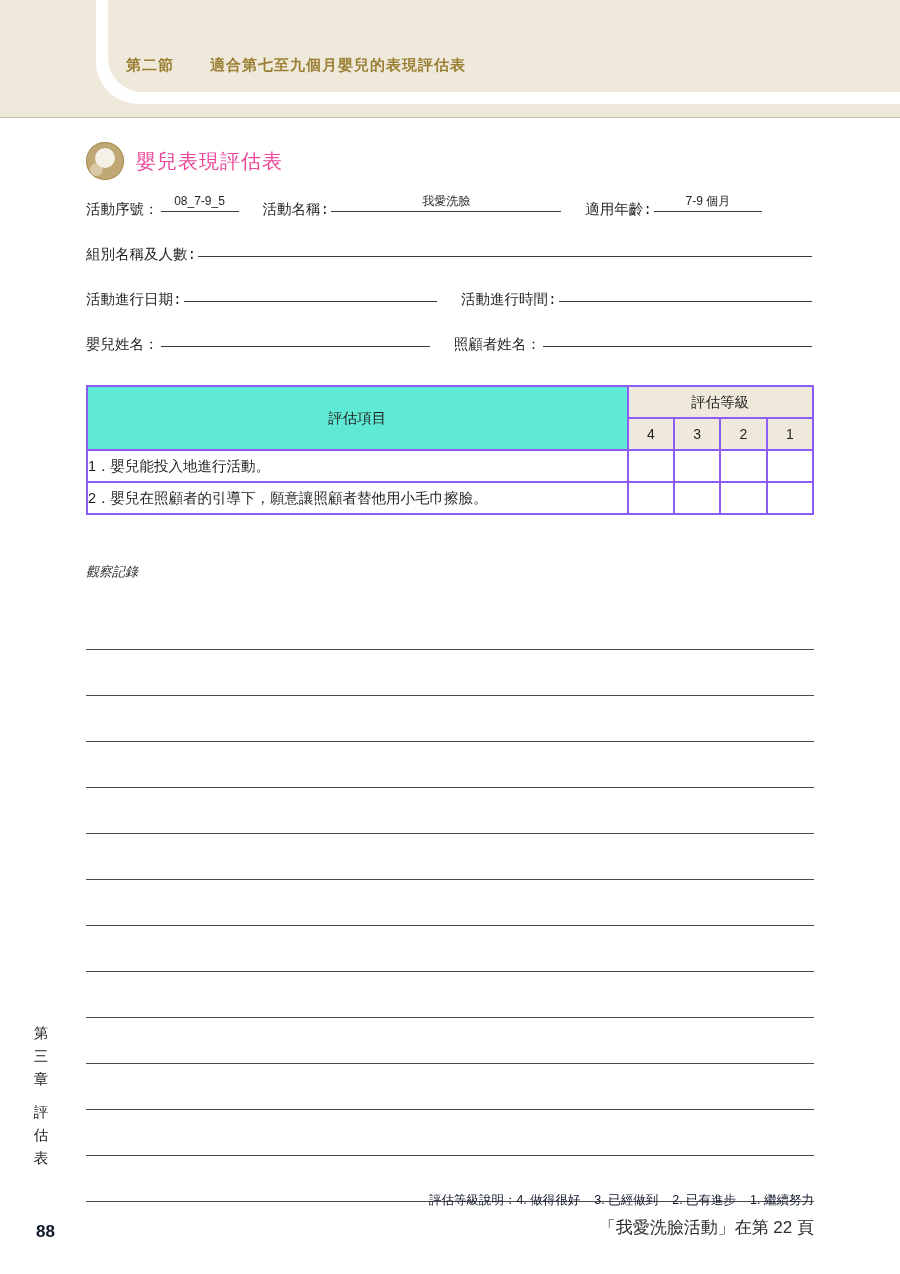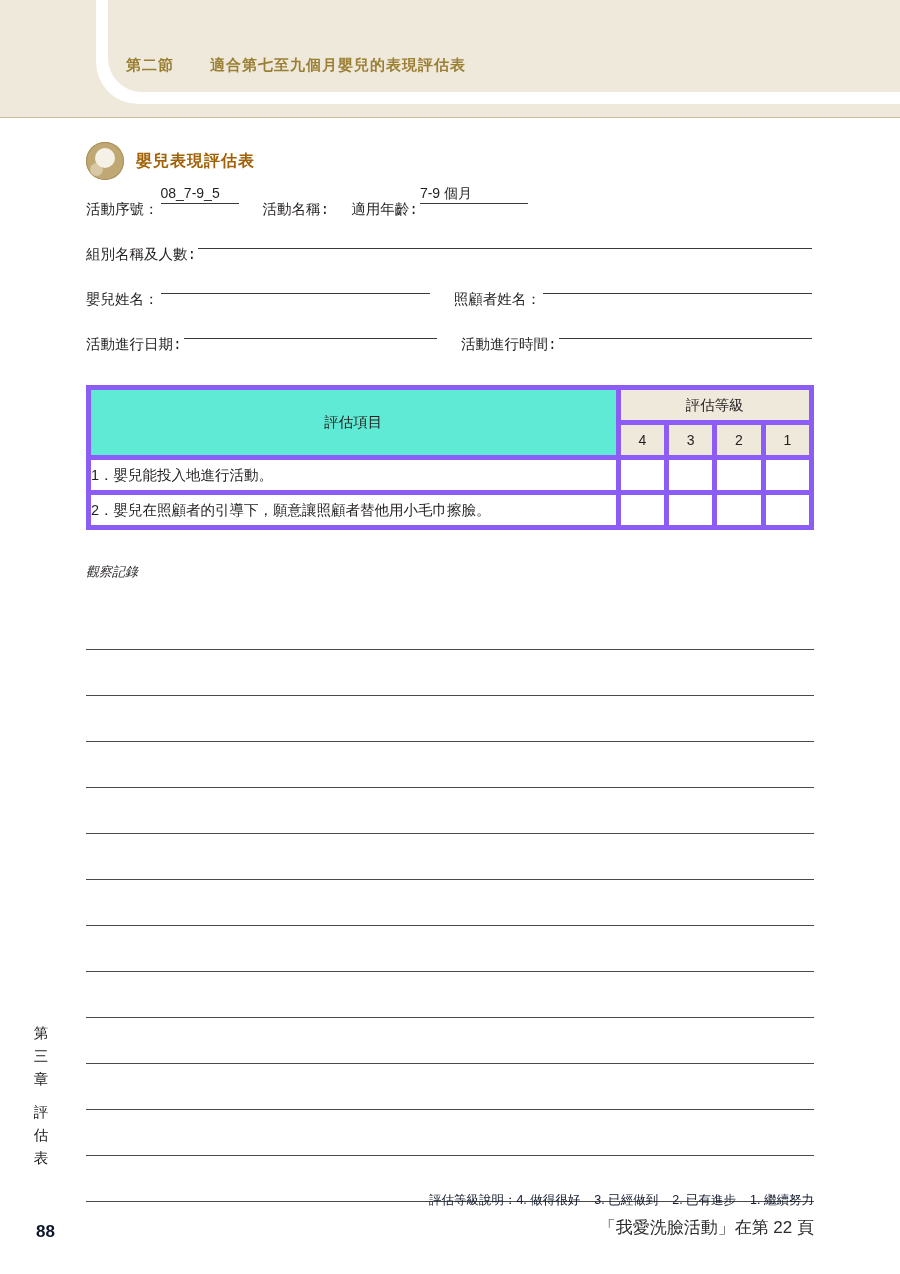--- a/index.html
+++ b/index.html
@@ -97,24 +97,24 @@
     content: "";
     position: absolute;
     left: 4px;
     bottom: 4px;
     width: 13px;
     height: 13px;
     border-radius: 50%;
     background: #d8c9a4;
   }
   .page-title {
-    font-size: 16px;
-    font-weight: bold;
+    font-size: 20px;
+    font-weight: normal;
     letter-spacing: 1px;
-    color: #a16207;
+    color: #ec4899;
   }
 
   
   .form {
     position: absolute;
     top: 198px;
     left: 86px;
     width: 728px;
     font-size: 14.5px;
   }
@@ -127,40 +127,40 @@
   .flabel {
     white-space: nowrap;
     line-height: 20px;
     font-family: Liberation Mono, monospace;
   }
   .fline {
     border-bottom: 1px solid #3a3a3a;
     flex: 1;
     height: 19px;
     line-height: 19px;
-    text-align: left;
-    font-size: 14px;
-    margin: 16px 2px;
+    text-align: center;
+    font-size: 12px;
+    margin: 8px 2px;
   }
   .fline.w-seq { flex: none; width: 78px; }
   .fline.w-name { flex: none; width: 230px; }
   .fline.w-age { flex: none; width: 108px; }
   .gap-lg { width: 22px; flex: none; }
 
   
   .tbl {
     position: absolute;
     top: 385px;
     left: 86px;
     width: 728px;
     border-collapse: collapse;
     font-size: 14.5px;
   }
   .tbl td, .tbl th {
-    border: 5px solid #8b5cf6;
+    border: 2px solid #8b5cf6;
     padding: 0;
   }
   .th-item {
     background: #5eead4;
     text-align: center;
     font-weight: normal;
     height: 62px;
     width: 548px;
   }
   .th-grade {
@@ -266,43 +266,44 @@
   <div class="page-title">嬰兒表現評估表</div>
 </div>
 
 <div class="form">
 
   <div class="frow">
     <div class="flabel">活動序號：</div>
     <div class="fline w-seq">08_7-9_5</div>
     <div class="gap-lg"></div>
     <div class="flabel">活動名稱:</div>
+    <div class="fline w-name">我愛洗臉</div>
     <div class="gap-lg"></div>
     <div class="flabel">適用年齡:</div>
     <div class="fline w-age">7-9 個月</div>
   </div>
 
   <div class="frow">
     <div class="flabel">組別名稱及人數:</div>
     <div class="fline"></div>
   </div>
 
   <div class="frow">
+    <div class="flabel">活動進行日期:</div>
+    <div class="fline"></div>
+    <div class="gap-lg"></div>
+    <div class="flabel">活動進行時間:</div>
+    <div class="fline"></div>
+  </div>
+
+  <div class="frow">
     <div class="flabel">嬰兒姓名：</div>
     <div class="fline"></div>
     <div class="gap-lg"></div>
     <div class="flabel">照顧者姓名：</div>
-    <div class="fline"></div>
-  </div>
-
-  <div class="frow">
-    <div class="flabel">活動進行日期:</div>
-    <div class="fline"></div>
-    <div class="gap-lg"></div>
-    <div class="flabel">活動進行時間:</div>
     <div class="fline"></div>
   </div>
 
 </div>
 
 <table class="tbl">
   <tbody>
       <tr>
     <th class="th-item" rowspan="2">評估項目</th>
     <th class="th-grade" colspan="4">評估等級</th>

